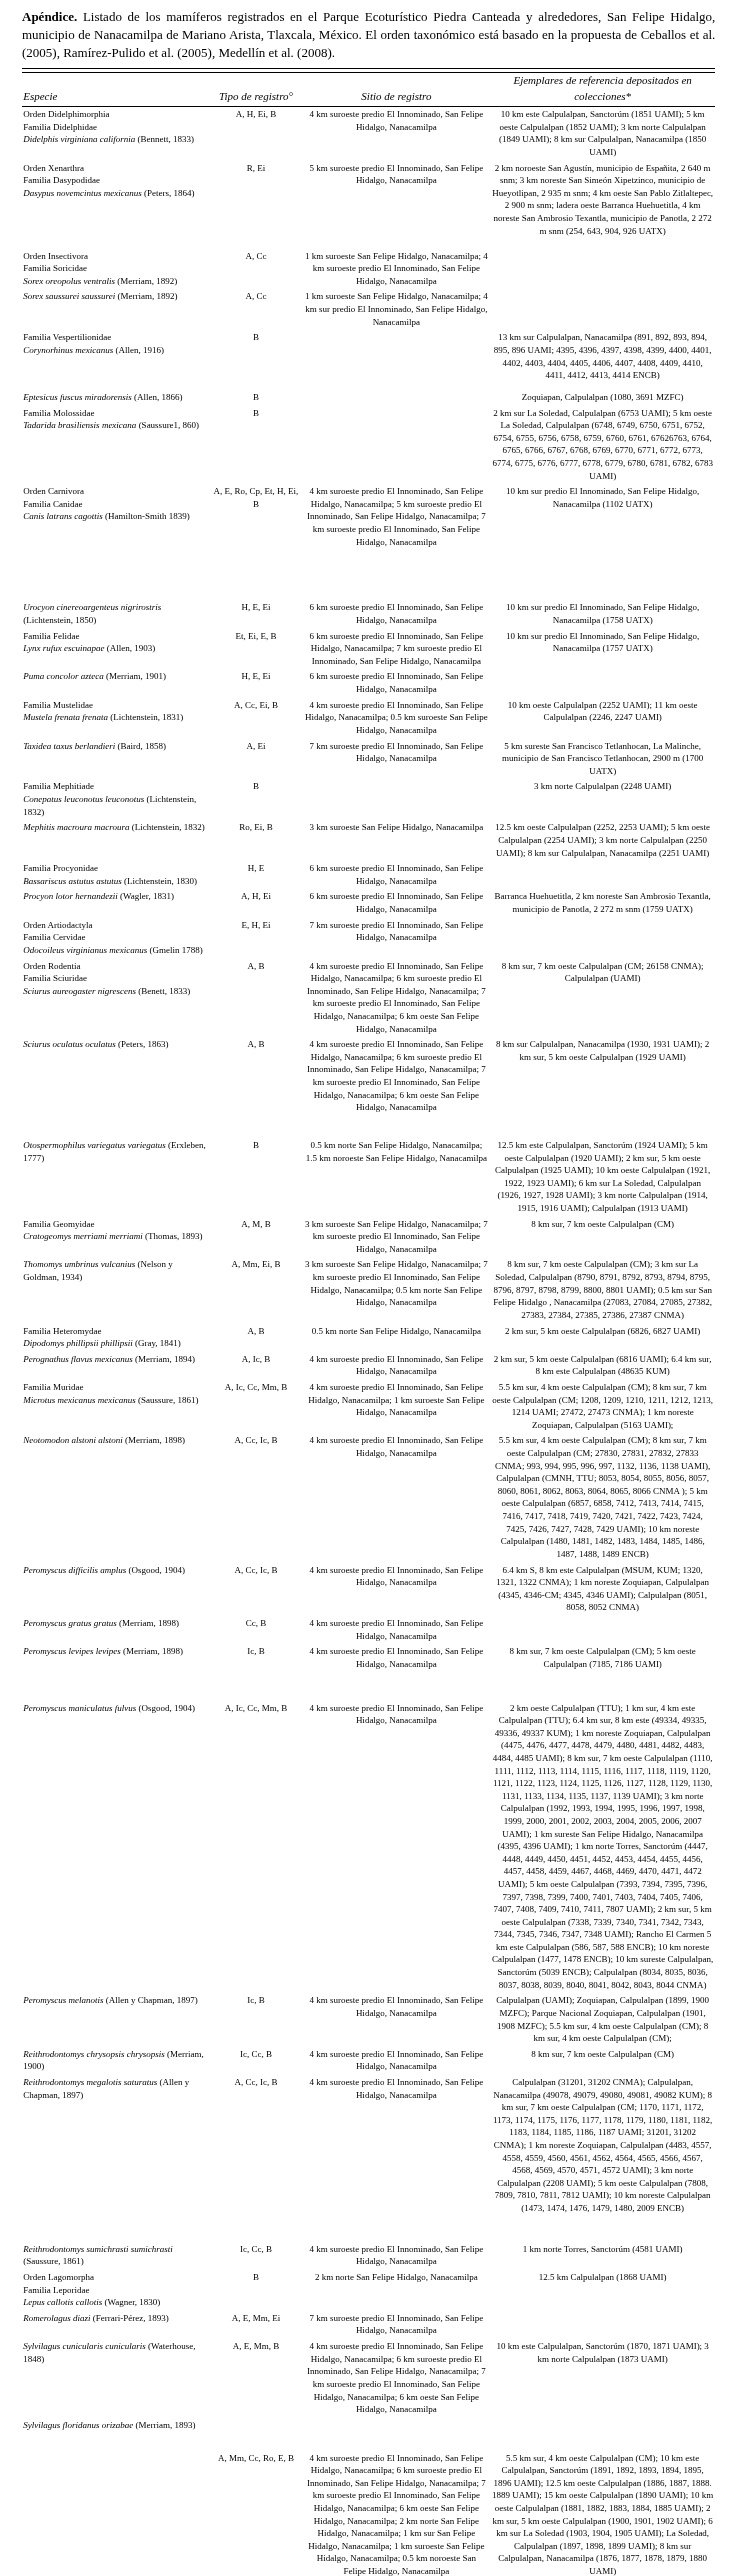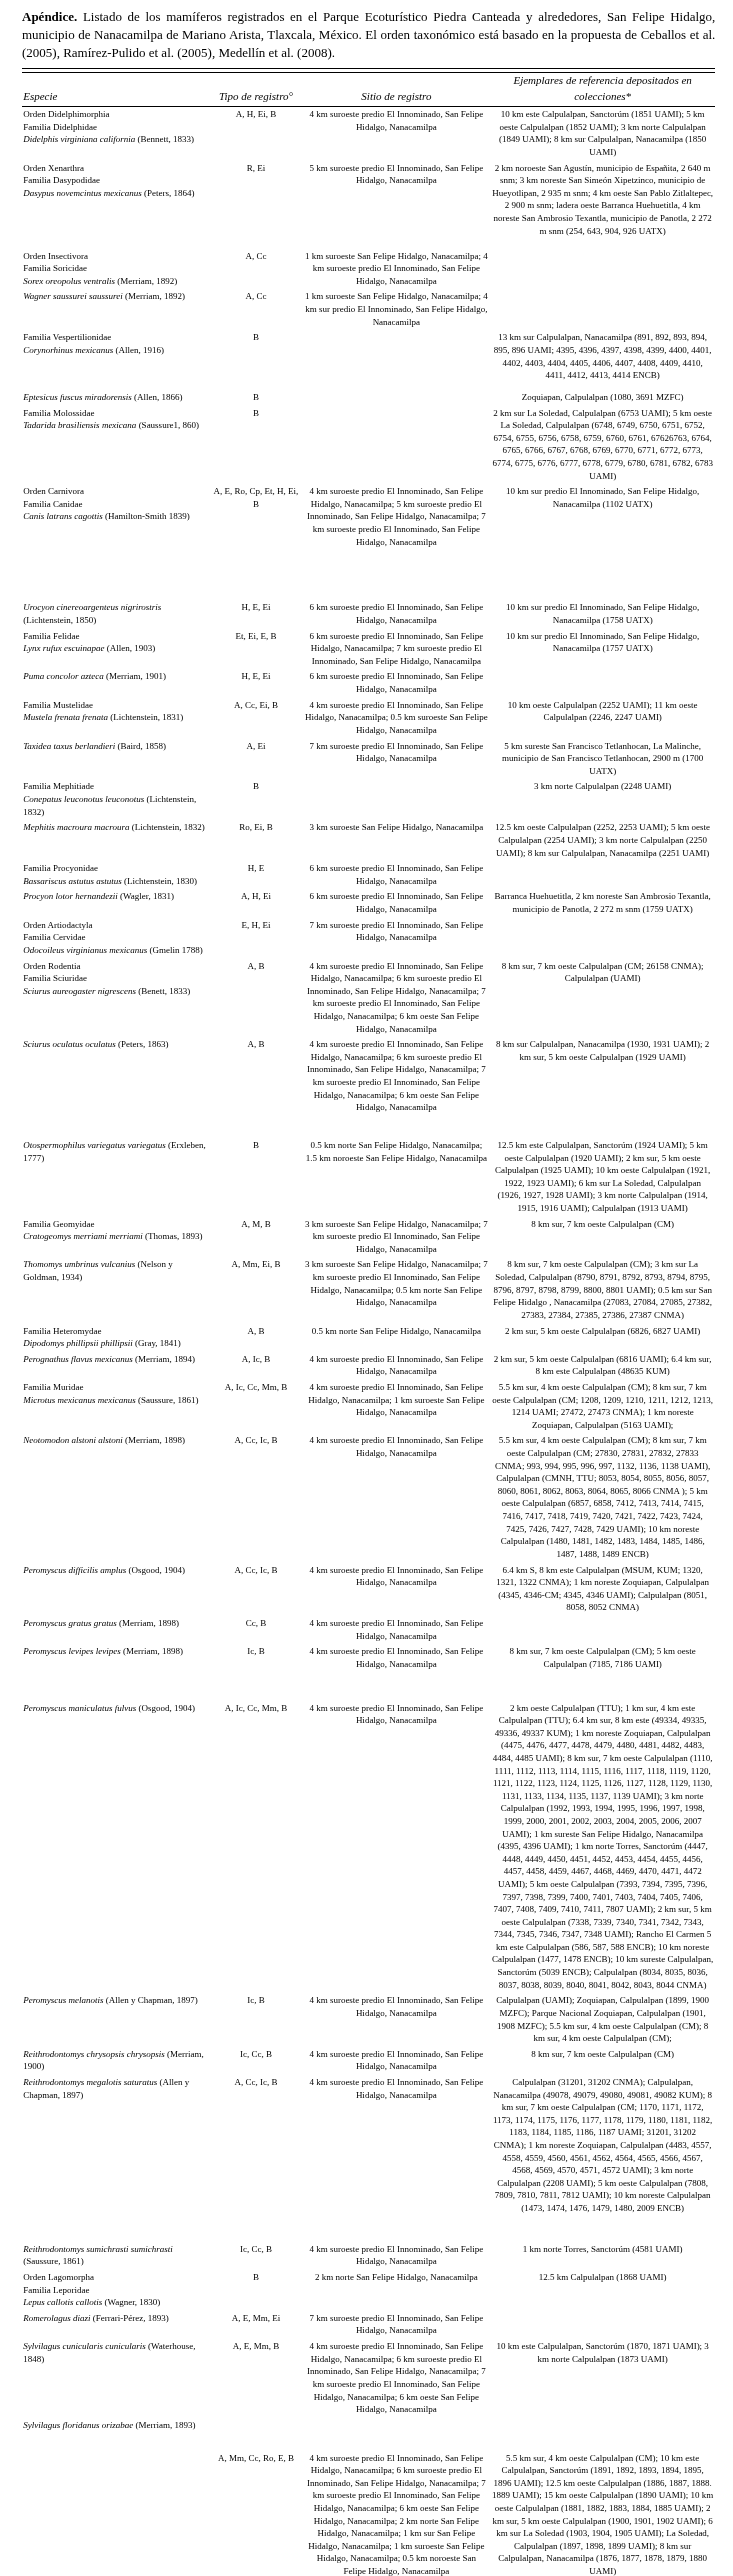--- a/index.html
+++ b/index.html
@@ -85,21 +85,21 @@
             <div>Orden Insectivora</div>
             <div>Familia Soricidae</div>
             <div><i>Sorex oreopolus ventralis</i> (Merriam, 1892)</div>
           </td>
           <td class="cell tipo">A, Cc</td>
           <td class="cell sitio">1 km suroeste San Felipe Hidalgo, Nanacamilpa; 4 km suroeste predio El Innominado, San Felipe Hidalgo, Nanacamilpa</td>
           <td class="cell ejemplares"></td>
         </tr>
         <tr>
           <td class="cell especie">
-            <div><i>Wagner saussurei saussurei</i> (Merriam, 1892)</div>
+            <div><i>Sorex saussurei saussurei</i> (Merriam, 1892)</div>
           </td>
           <td class="cell tipo">A, Cc</td>
           <td class="cell sitio">1 km suroeste San Felipe Hidalgo, Nanacamilpa; 4 km sur predio El Innominado, San Felipe Hidalgo, Nanacamilpa</td>
           <td class="cell ejemplares"></td>
         </tr>
         <tr>
           <td class="cell especie" style="padding-bottom: 8px;">
             <div>Familia Vespertilionidae</div>
             <div><i>Corynorhinus mexicanus</i> (Allen, 1916)</div>
           </td>

